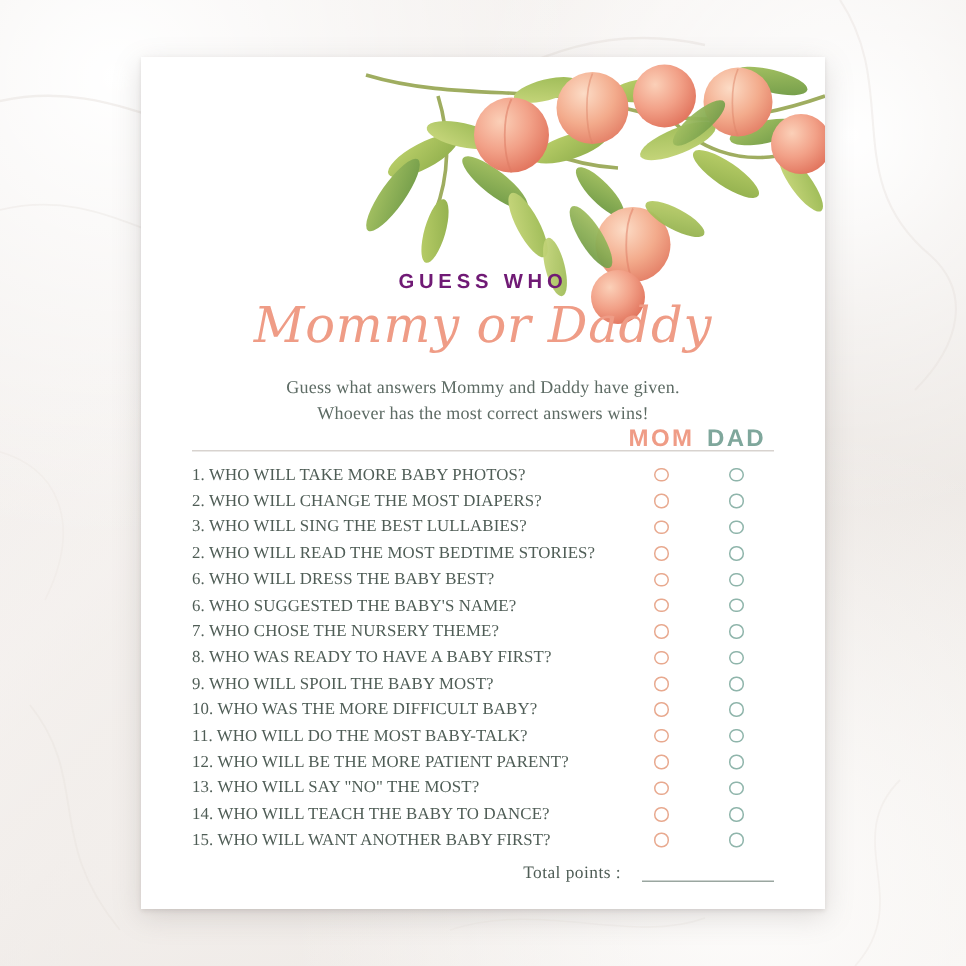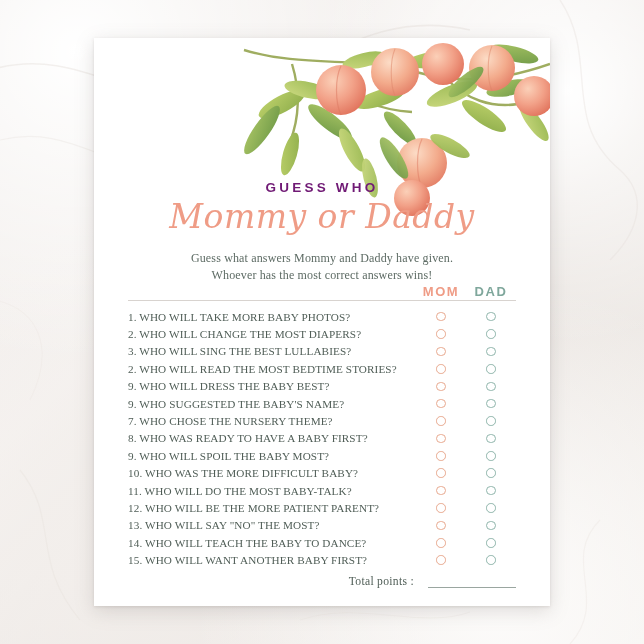--- a/index.html
+++ b/index.html
@@ -87,21 +87,21 @@
 
   
   .col-head {
     position: absolute;
     top: 246px;
     right: 34px;
     width: 100px;
     display: flex;
     justify-content: space-between;
     font-family: "Liberation Sans", sans-serif;
-    font-size: 13px;
+    font-size: 16px;
     letter-spacing: 1.6px;
     font-weight: 700;
   }
   .col-head .mom { color: #ef9c86; width: 50px; text-align: center; }
   .col-head .dad { color: #7fa79c; width: 50px; text-align: center; }
 
   .rule {
     position: absolute;
     left: 34px;
     right: 34px;
@@ -314,32 +314,32 @@
         <span class="bubbles">
           <span class="bubble-cell">
             <span class="bubble mom"></span>
           </span>
           <span class="bubble-cell">
             <span class="bubble dad"></span>
           </span>
         </span>
       </div>
       <div class="qrow">
-        <span class="qtext">9. WHO WILL DRESS THE BABY BEST?</span>
-        <span class="bubbles">
-          <span class="bubble-cell">
-            <span class="bubble mom"></span>
-          </span>
-          <span class="bubble-cell">
-            <span class="bubble dad"></span>
-          </span>
-        </span>
-      </div>
-      <div class="qrow">
-        <span class="qtext">9. WHO SUGGESTED THE BABY'S NAME?</span>
+        <span class="qtext">6. WHO WILL DRESS THE BABY BEST?</span>
+        <span class="bubbles">
+          <span class="bubble-cell">
+            <span class="bubble mom"></span>
+          </span>
+          <span class="bubble-cell">
+            <span class="bubble dad"></span>
+          </span>
+        </span>
+      </div>
+      <div class="qrow">
+        <span class="qtext">6. WHO SUGGESTED THE BABY'S NAME?</span>
         <span class="bubbles">
           <span class="bubble-cell">
             <span class="bubble mom"></span>
           </span>
           <span class="bubble-cell">
             <span class="bubble dad"></span>
           </span>
         </span>
       </div>
       <div class="qrow">

